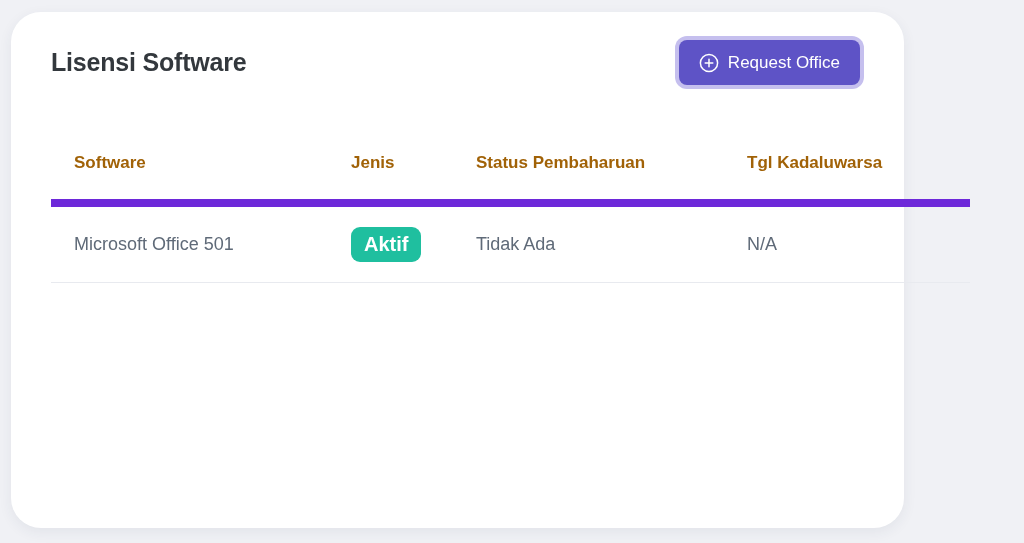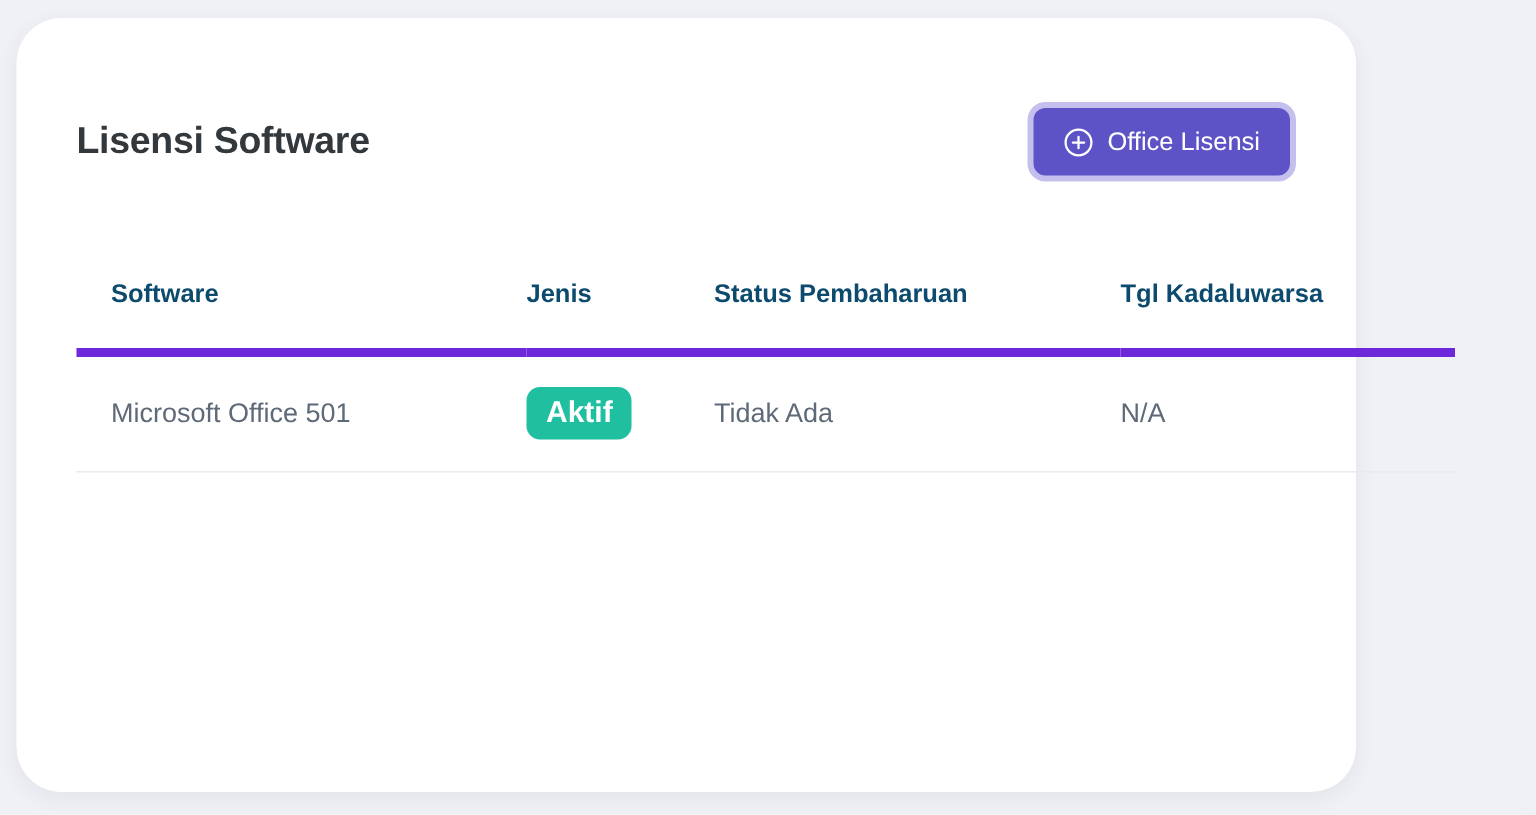--- a/index.html
+++ b/index.html
@@ -9,21 +9,21 @@
     font-family: "Liberation Sans", sans-serif;
     overflow: hidden;
   }
   .card {
     position: absolute;
     left: 11px; top: 12px;
     width: 893px; height: 516px;
     background: #ffffff;
     border-radius: 30px;
     box-shadow: 0 4px 14px rgba(40, 50, 80, 0.07);
-    padding: 56px 40px 0 40px;
+    padding: 24px 40px 0 40px;
   }
   .card-header {
     display: flex;
     justify-content: space-between;
     align-items: center;
     height: 53px;
   }
   .card-title {
     font-size: 25px;
     font-weight: 800;
@@ -53,22 +53,22 @@
     margin-top: 38px;
     border-collapse: collapse;
     table-layout: fixed;
   }
   thead th {
     height: 76px;
     text-align: left;
     vertical-align: middle;
     font-size: 17px;
     font-weight: 700;
-    color: #0c4a6e;
-    border-bottom: 6px solid #6d28d9;
+    color: #a16207;
+    border-bottom: 8px solid #6d28d9;
   }
   tbody td {
     height: 79px;
     vertical-align: middle;
     font-size: 18px;
     font-weight: 400;
     color: #5f6a78;
     border-bottom: 1px solid #e8eaef;
   }
   .col-software { width: 300px; }
@@ -93,21 +93,21 @@
 <div class="card">
   <div class="card-header">
     <div class="card-title">Lisensi Software</div>
     <button class="request-btn">
       <span>
         <svg width="20" height="20" viewBox="0 0 20 20" fill="none">
           <circle cx="10" cy="10" r="8.6" stroke="#ffffff" stroke-width="1.5"></circle>
           <path d="M10 6.2 V13.8 M6.2 10 H13.8" stroke="#ffffff" stroke-width="1.5" stroke-linecap="round"></path>
         </svg>
       </span>
-      <span>Office Lisensi</span>
+      <span>Request Office</span>
     </button>
   </div>
 
   <table>
     <colgroup>
       <col class="col-software">
         <col class="col-status">
         <col class="col-jenis">
         <col class="col-tgl">
     </colgroup>

